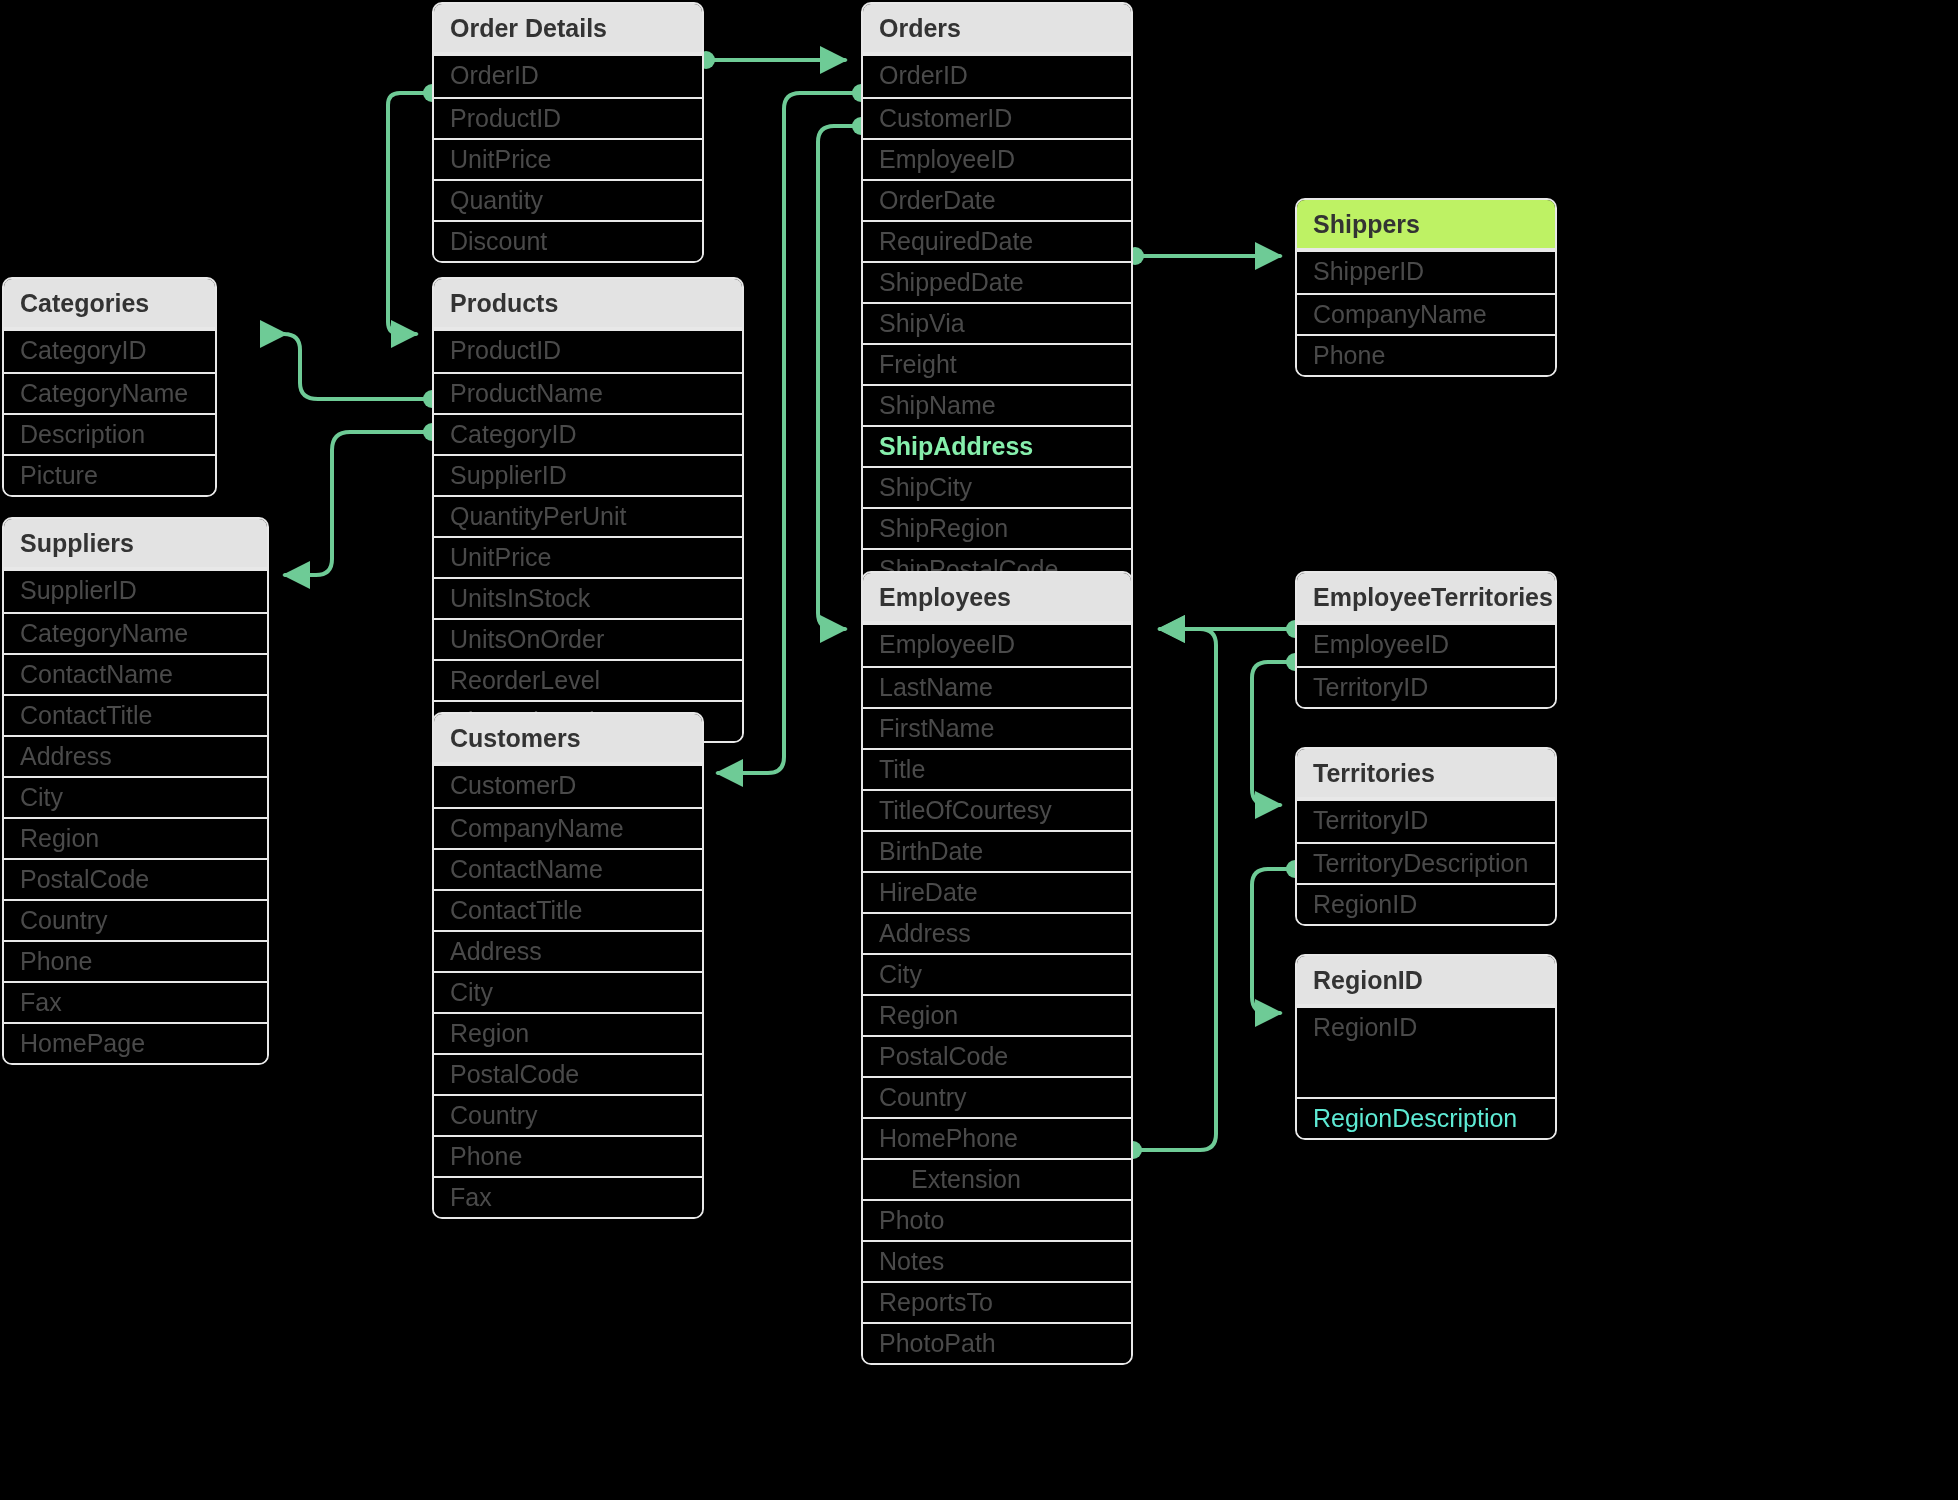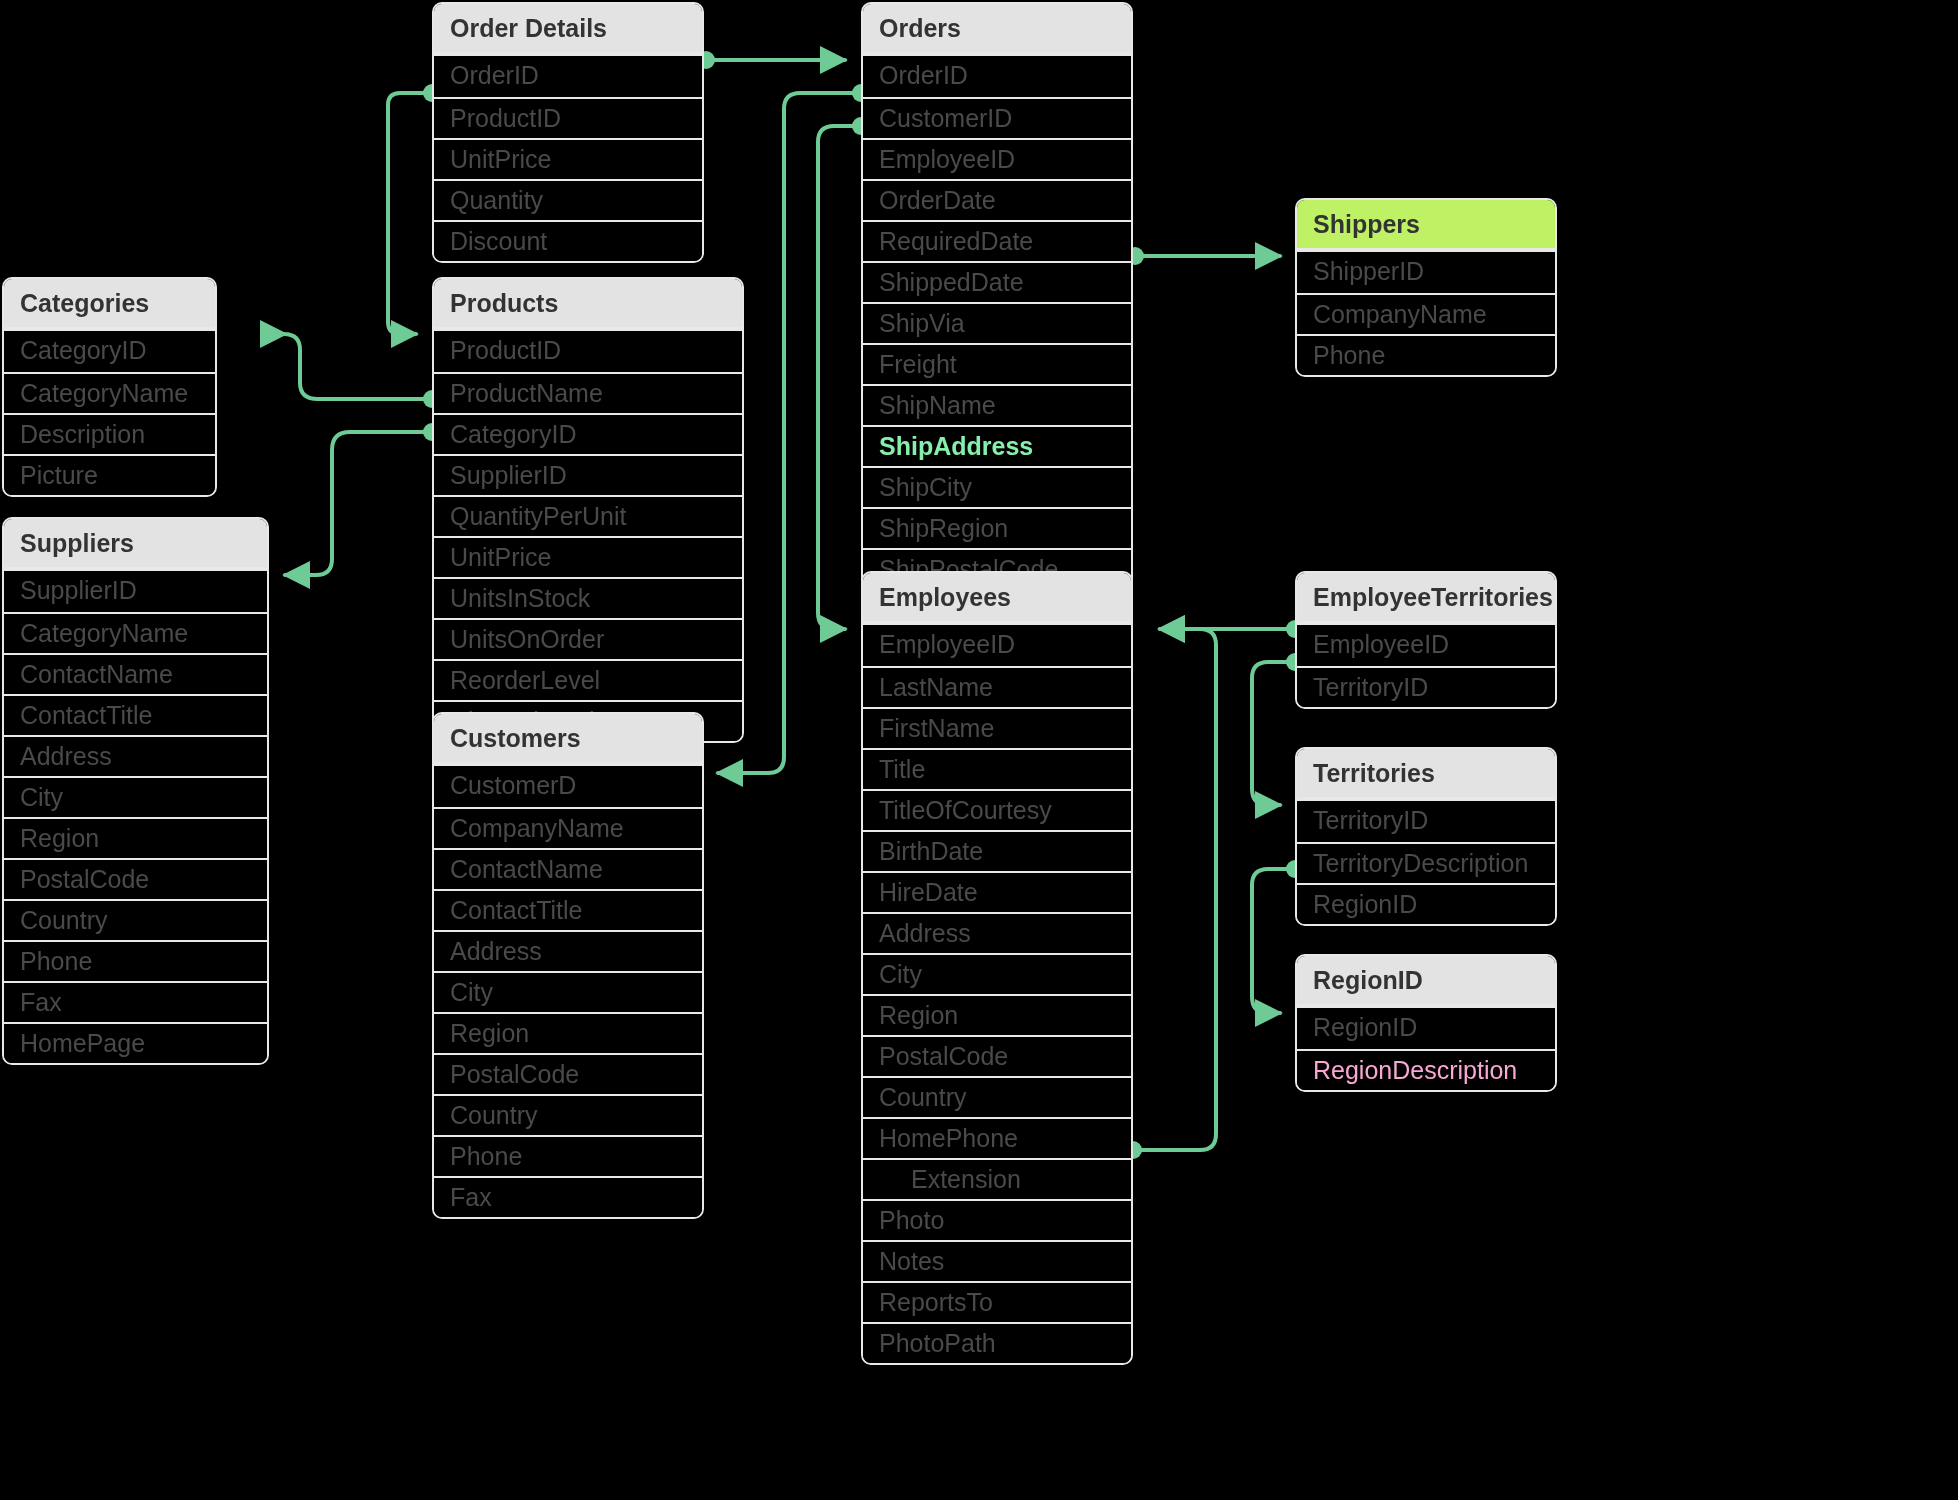--- a/index.html
+++ b/index.html
@@ -268,18 +268,18 @@
         <div class="fields" style="border-top-color: rgb(232, 232, 232);">
           <div class="field" style="color: rgb(74, 74, 74); border-top-color: rgb(232, 232, 232);">TerritoryID</div>
           <div class="field" style="color: rgb(74, 74, 74); border-top-color: rgb(232, 232, 232);">TerritoryDescription</div>
           <div class="field" style="color: rgb(74, 74, 74); border-top-color: rgb(232, 232, 232);">RegionID</div>
         </div>
       </div>
       <div class="entity" style="left: 1295px; top: 954px; width: 262px; border-color: rgb(232, 232, 232);">
         <div class="entity-header" style="background: rgb(227, 227, 227); color: rgb(51, 51, 51);">RegionID</div>
         <div class="fields" style="border-top-color: rgb(232, 232, 232);">
           <div class="field" style="color: rgb(74, 74, 74); border-top-color: rgb(232, 232, 232);">RegionID</div>
-          <div class="field" style="color: #f9a8d4; border-top-color: rgb(232, 232, 232);">RegionDescription</div>
+          <div class="field" style="color: #5eead4; border-top-color: rgb(232, 232, 232); margin-top: 48px;">RegionDescription</div>
         </div>
       </div>
     </div>
 
 </div>
 
 </body></html>

